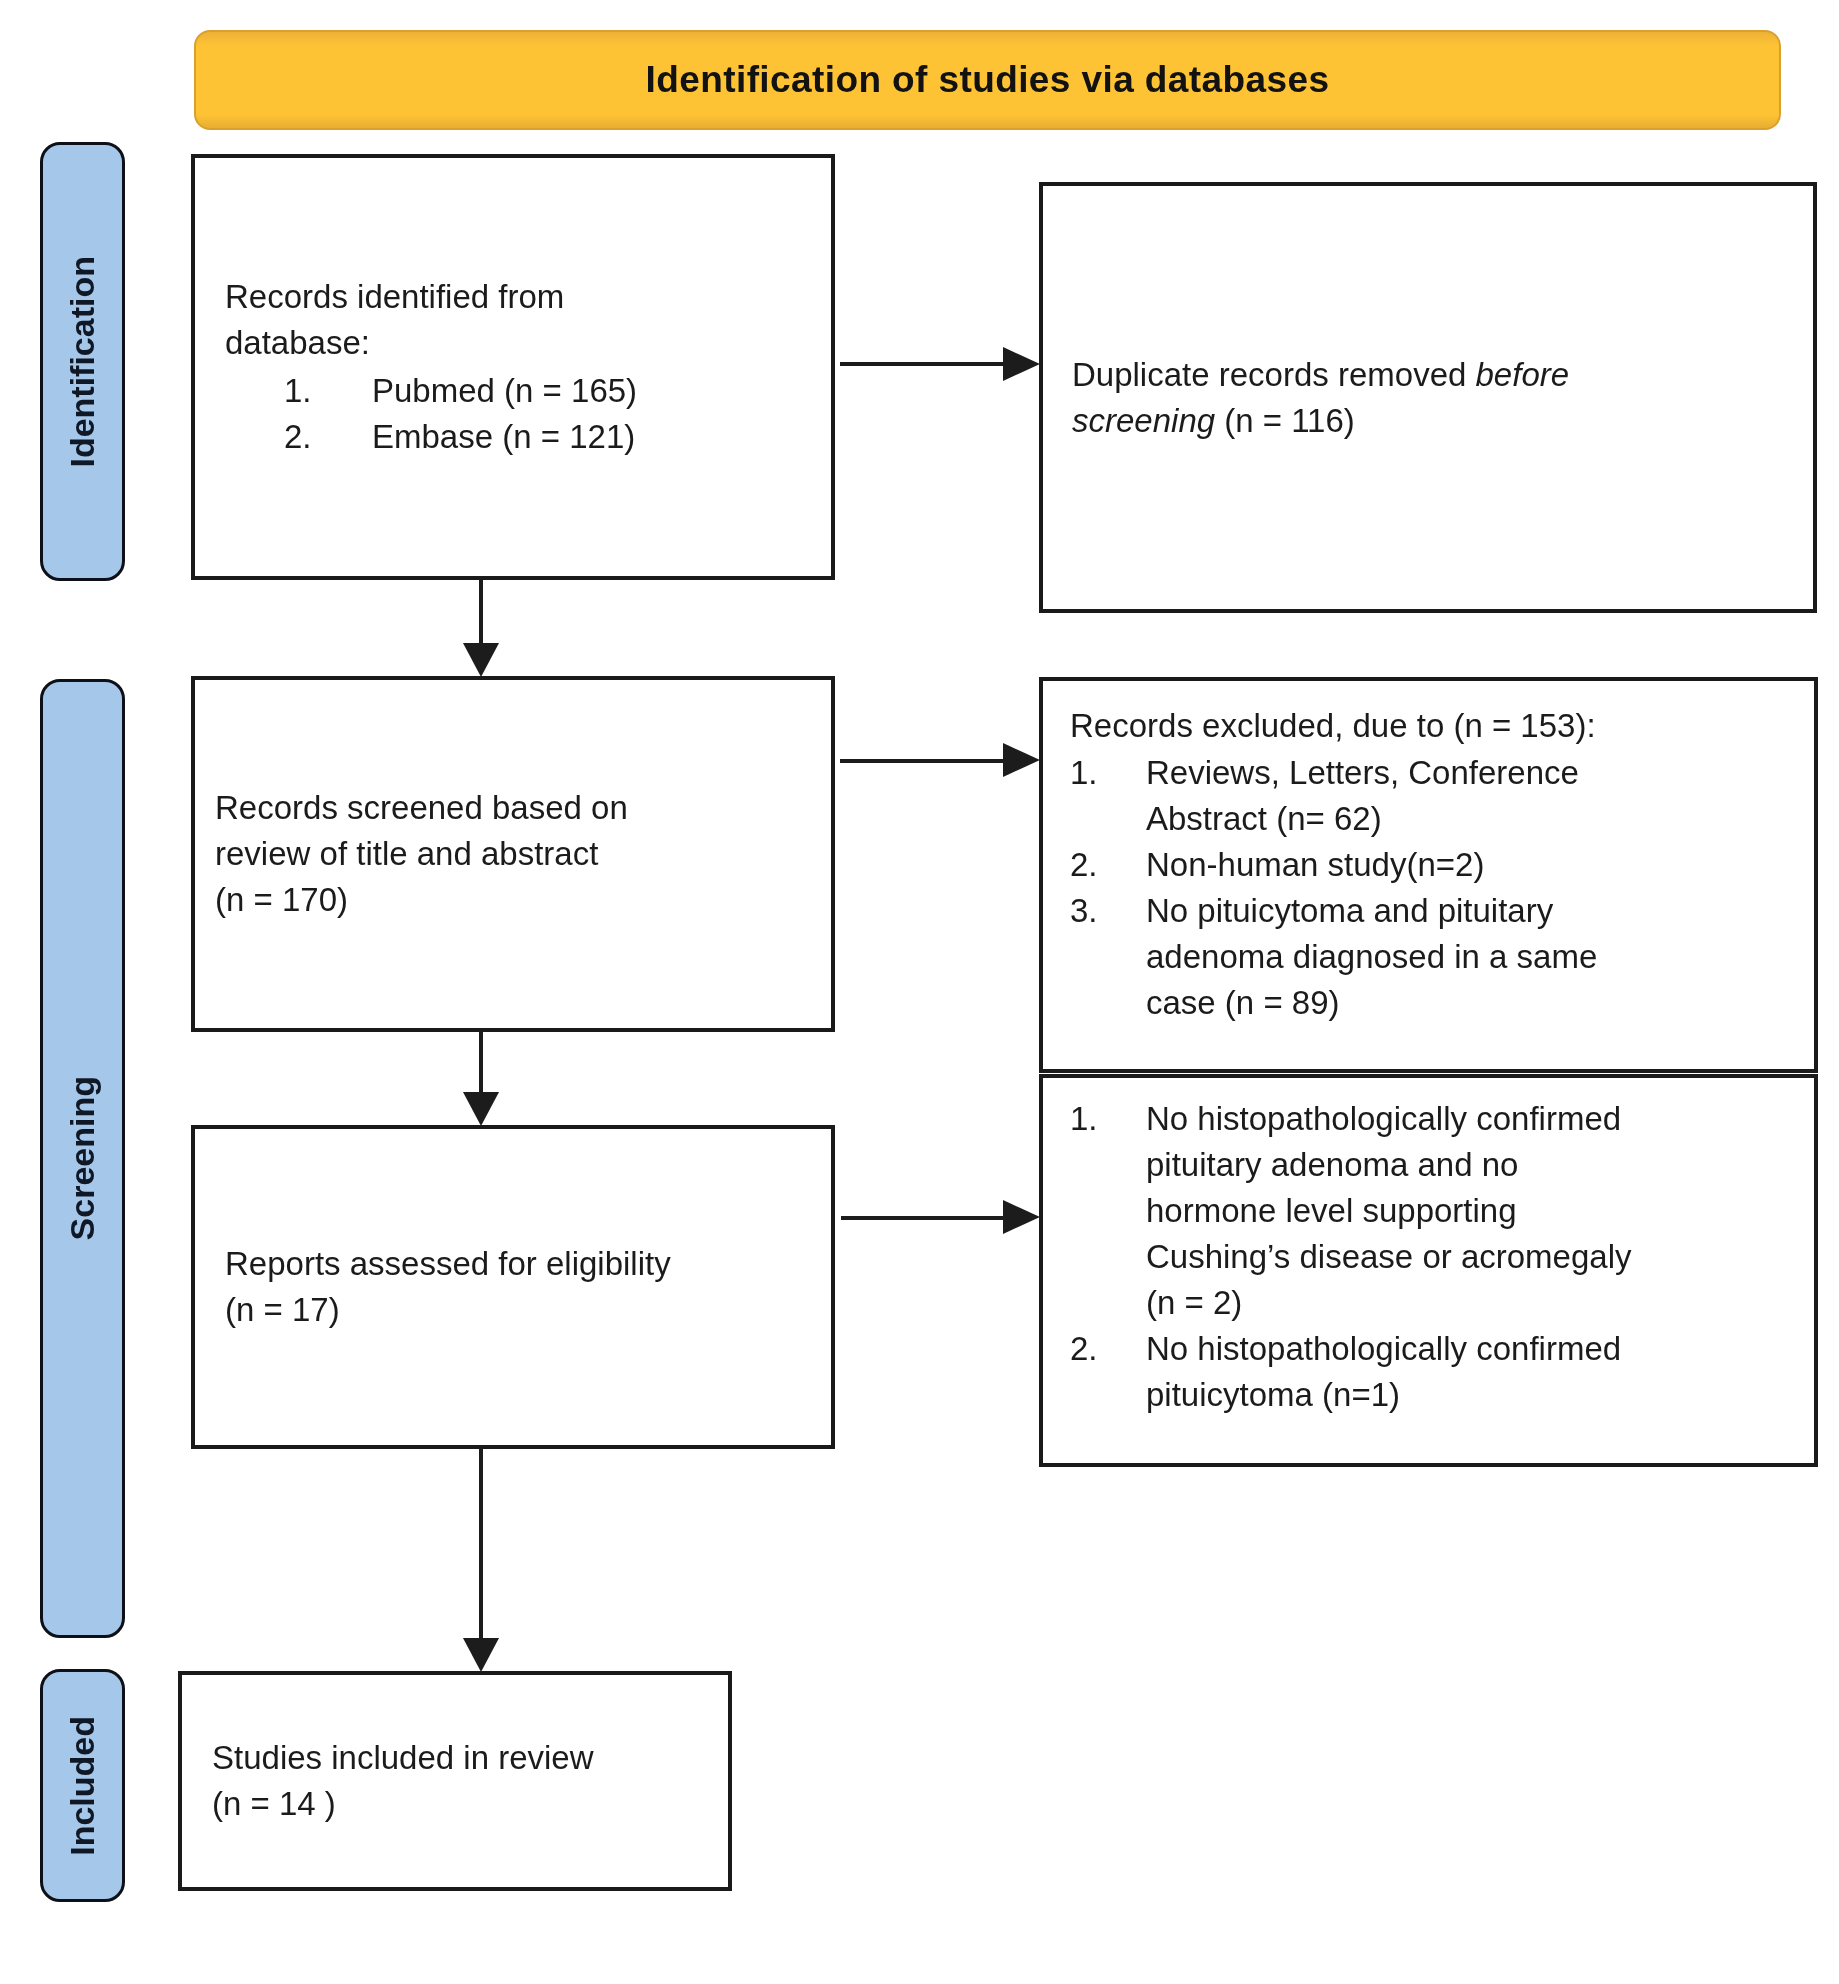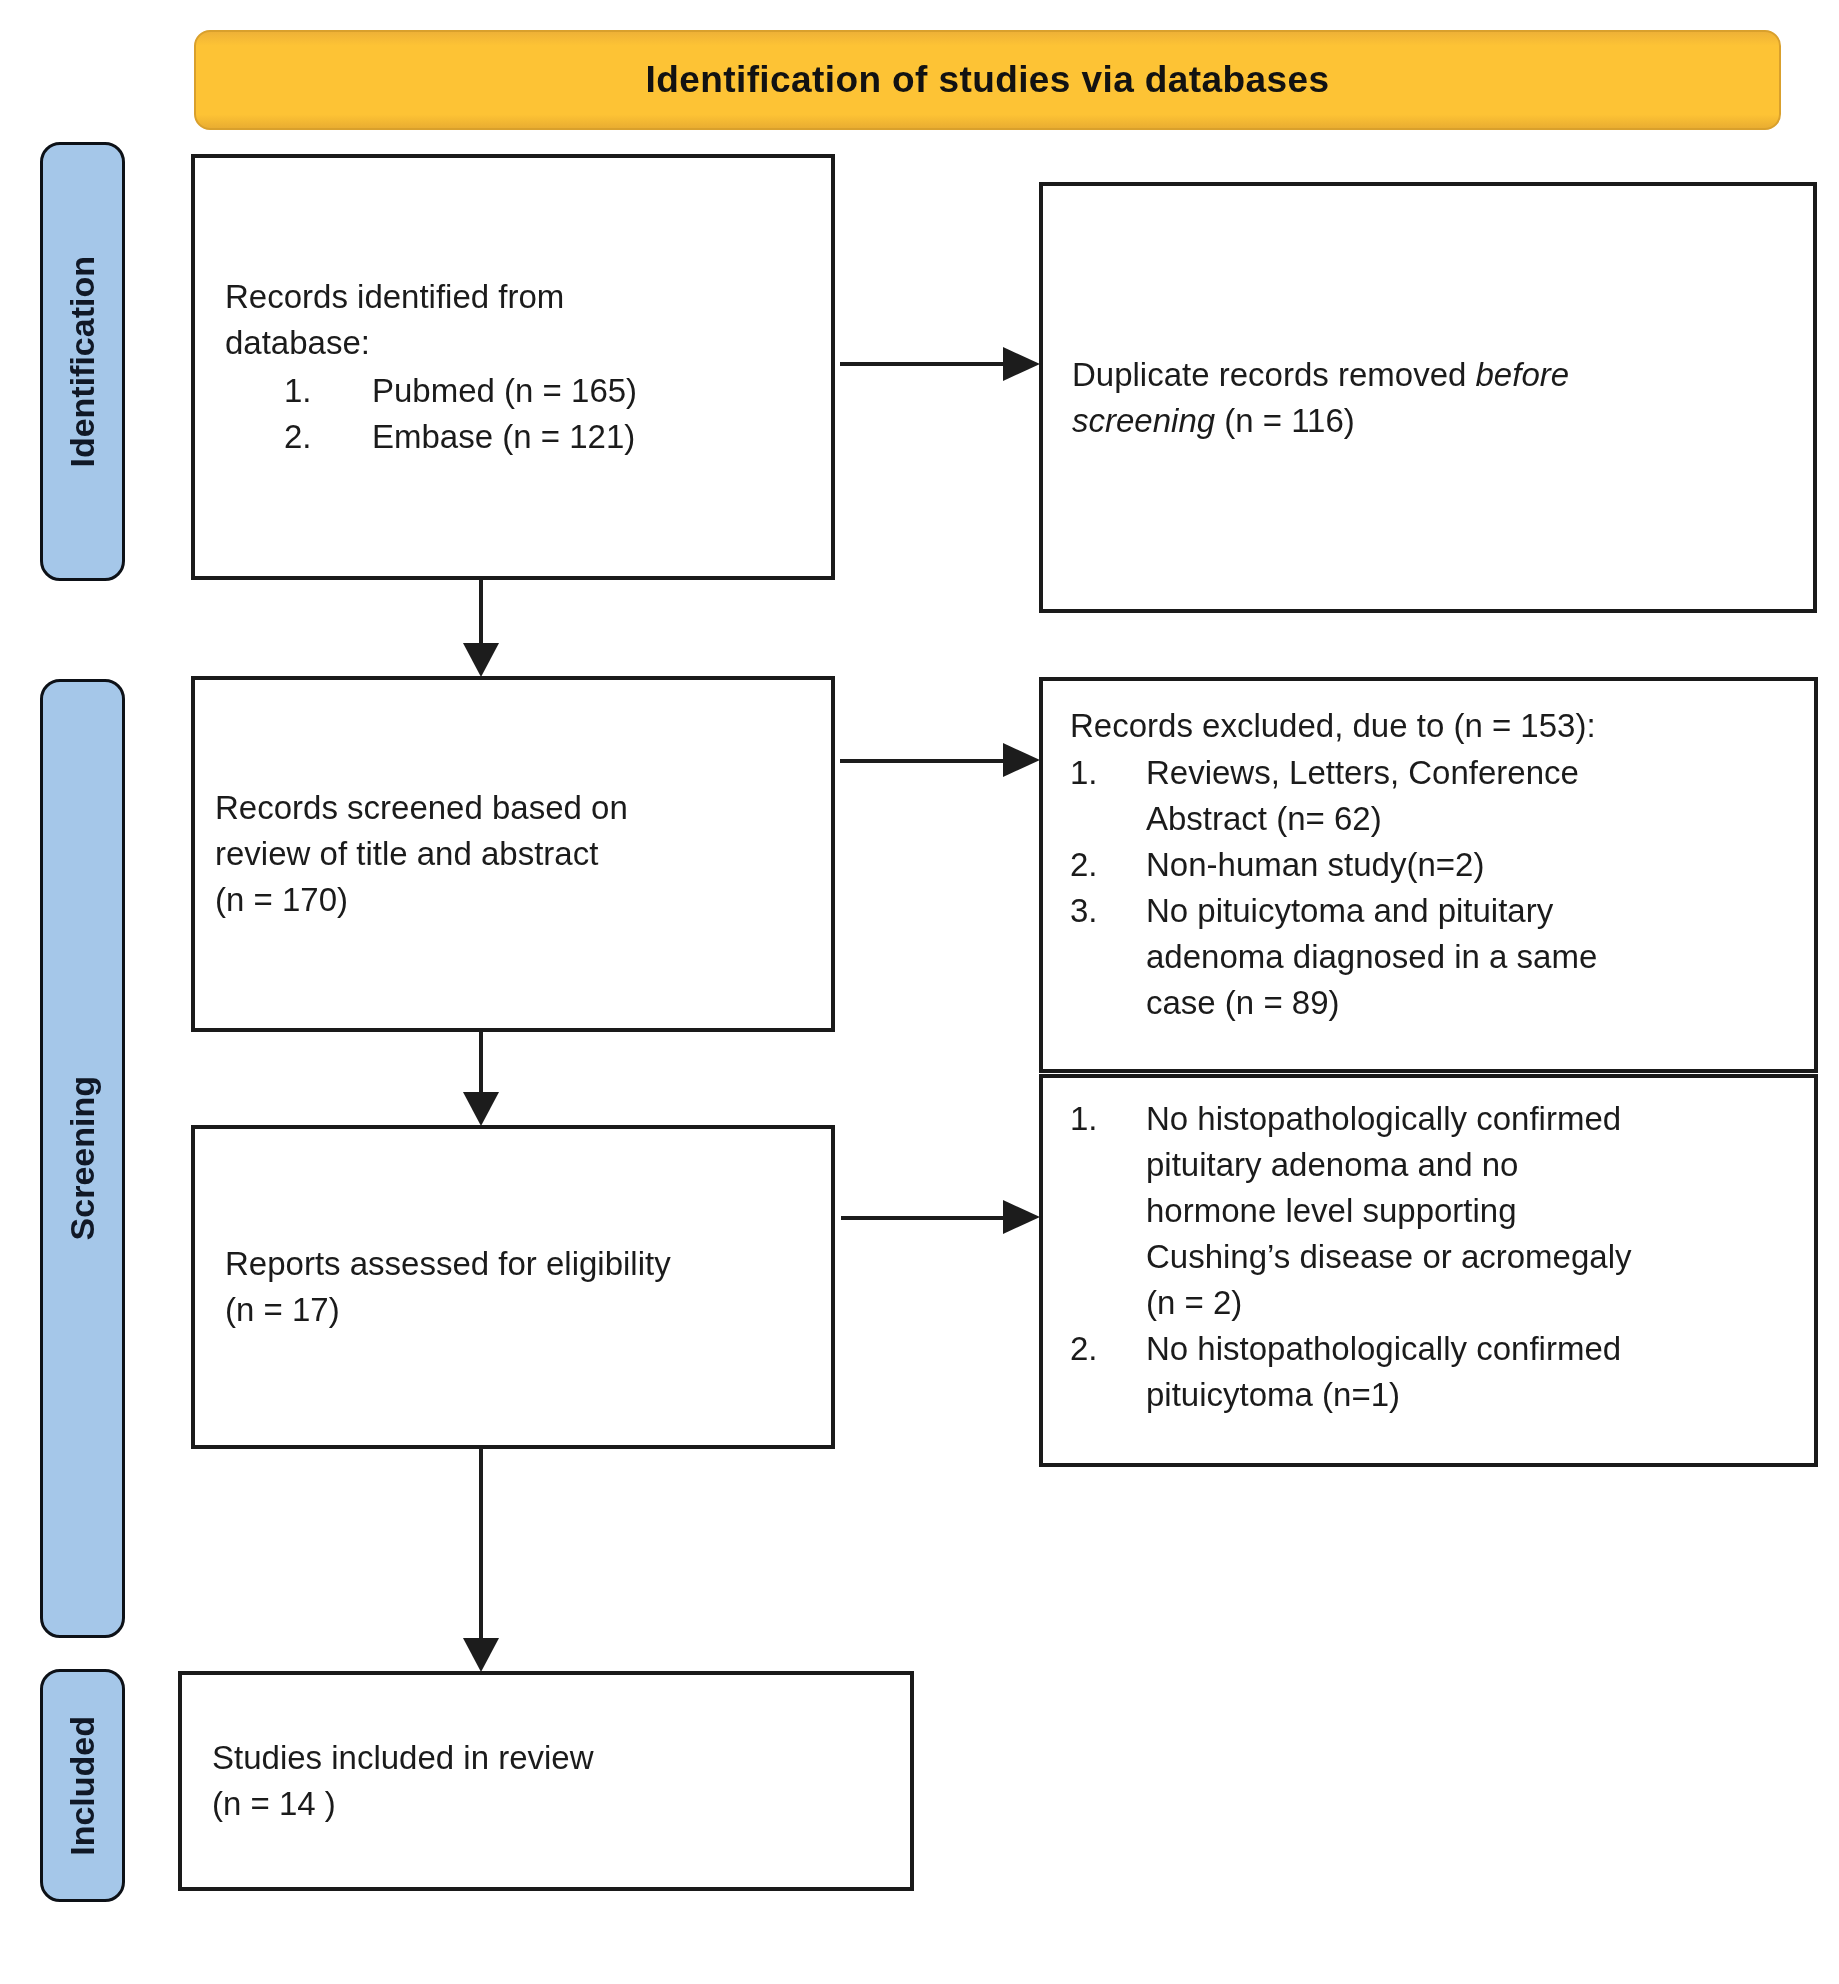--- a/index.html
+++ b/index.html
@@ -37,21 +37,21 @@
     position:absolute;background:#ffffff;border:4.3px solid #1a1a1a;
     box-sizing:border-box;font-size:33px;line-height:46px;
   }
   .box.center{display:flex;flex-direction:column;justify-content:center;}
   #box-records-identified{left:191px;top:154px;width:644px;height:426px;padding-left:30px;padding-right:14.4px;}
   #box-duplicates-removed{left:1039px;top:154px;width:778px;height:431px;padding-left:29px;padding-right:21.5px;margin-top:28px;}
   #box-records-screened{left:191px;top:676px;width:644px;height:356px;padding-left:20px;padding-right:14.4px;}
   #box-records-excluded{left:1039px;top:677px;width:779px;height:396px;padding:21.5px 17px 0 27px;}
   #box-reports-assessed{left:191px;top:1125px;width:644px;height:324px;padding-left:30px;padding-right:9px;}
   #box-reports-excluded{left:1039px;top:1074px;width:779px;height:393px;padding:17px 17px 0 27px;}
-  #box-studies-included{left:178px;top:1671px;width:736px;height:220px;padding-left:30px;padding-right:21px;}
+  #box-studies-included{left:178px;top:1671px;width:554px;height:220px;padding-left:30px;padding-right:21px;}
   .ln{display:block;}
   .num-list{margin-top:1.4px;}
   .li{display:flex;align-items:flex-start;}
   .li .num{flex:0 0 76px;}
   #box-records-identified .num-list{margin-left:59px;}
   #box-records-identified .li .num{flex:0 0 88px;}
   .italic{font-style:italic;}
   #box-duplicates-removed p{margin:0;max-width:560px;}
   
   .hline{position:absolute;height:3.6px;background:#1c1c1c;}

